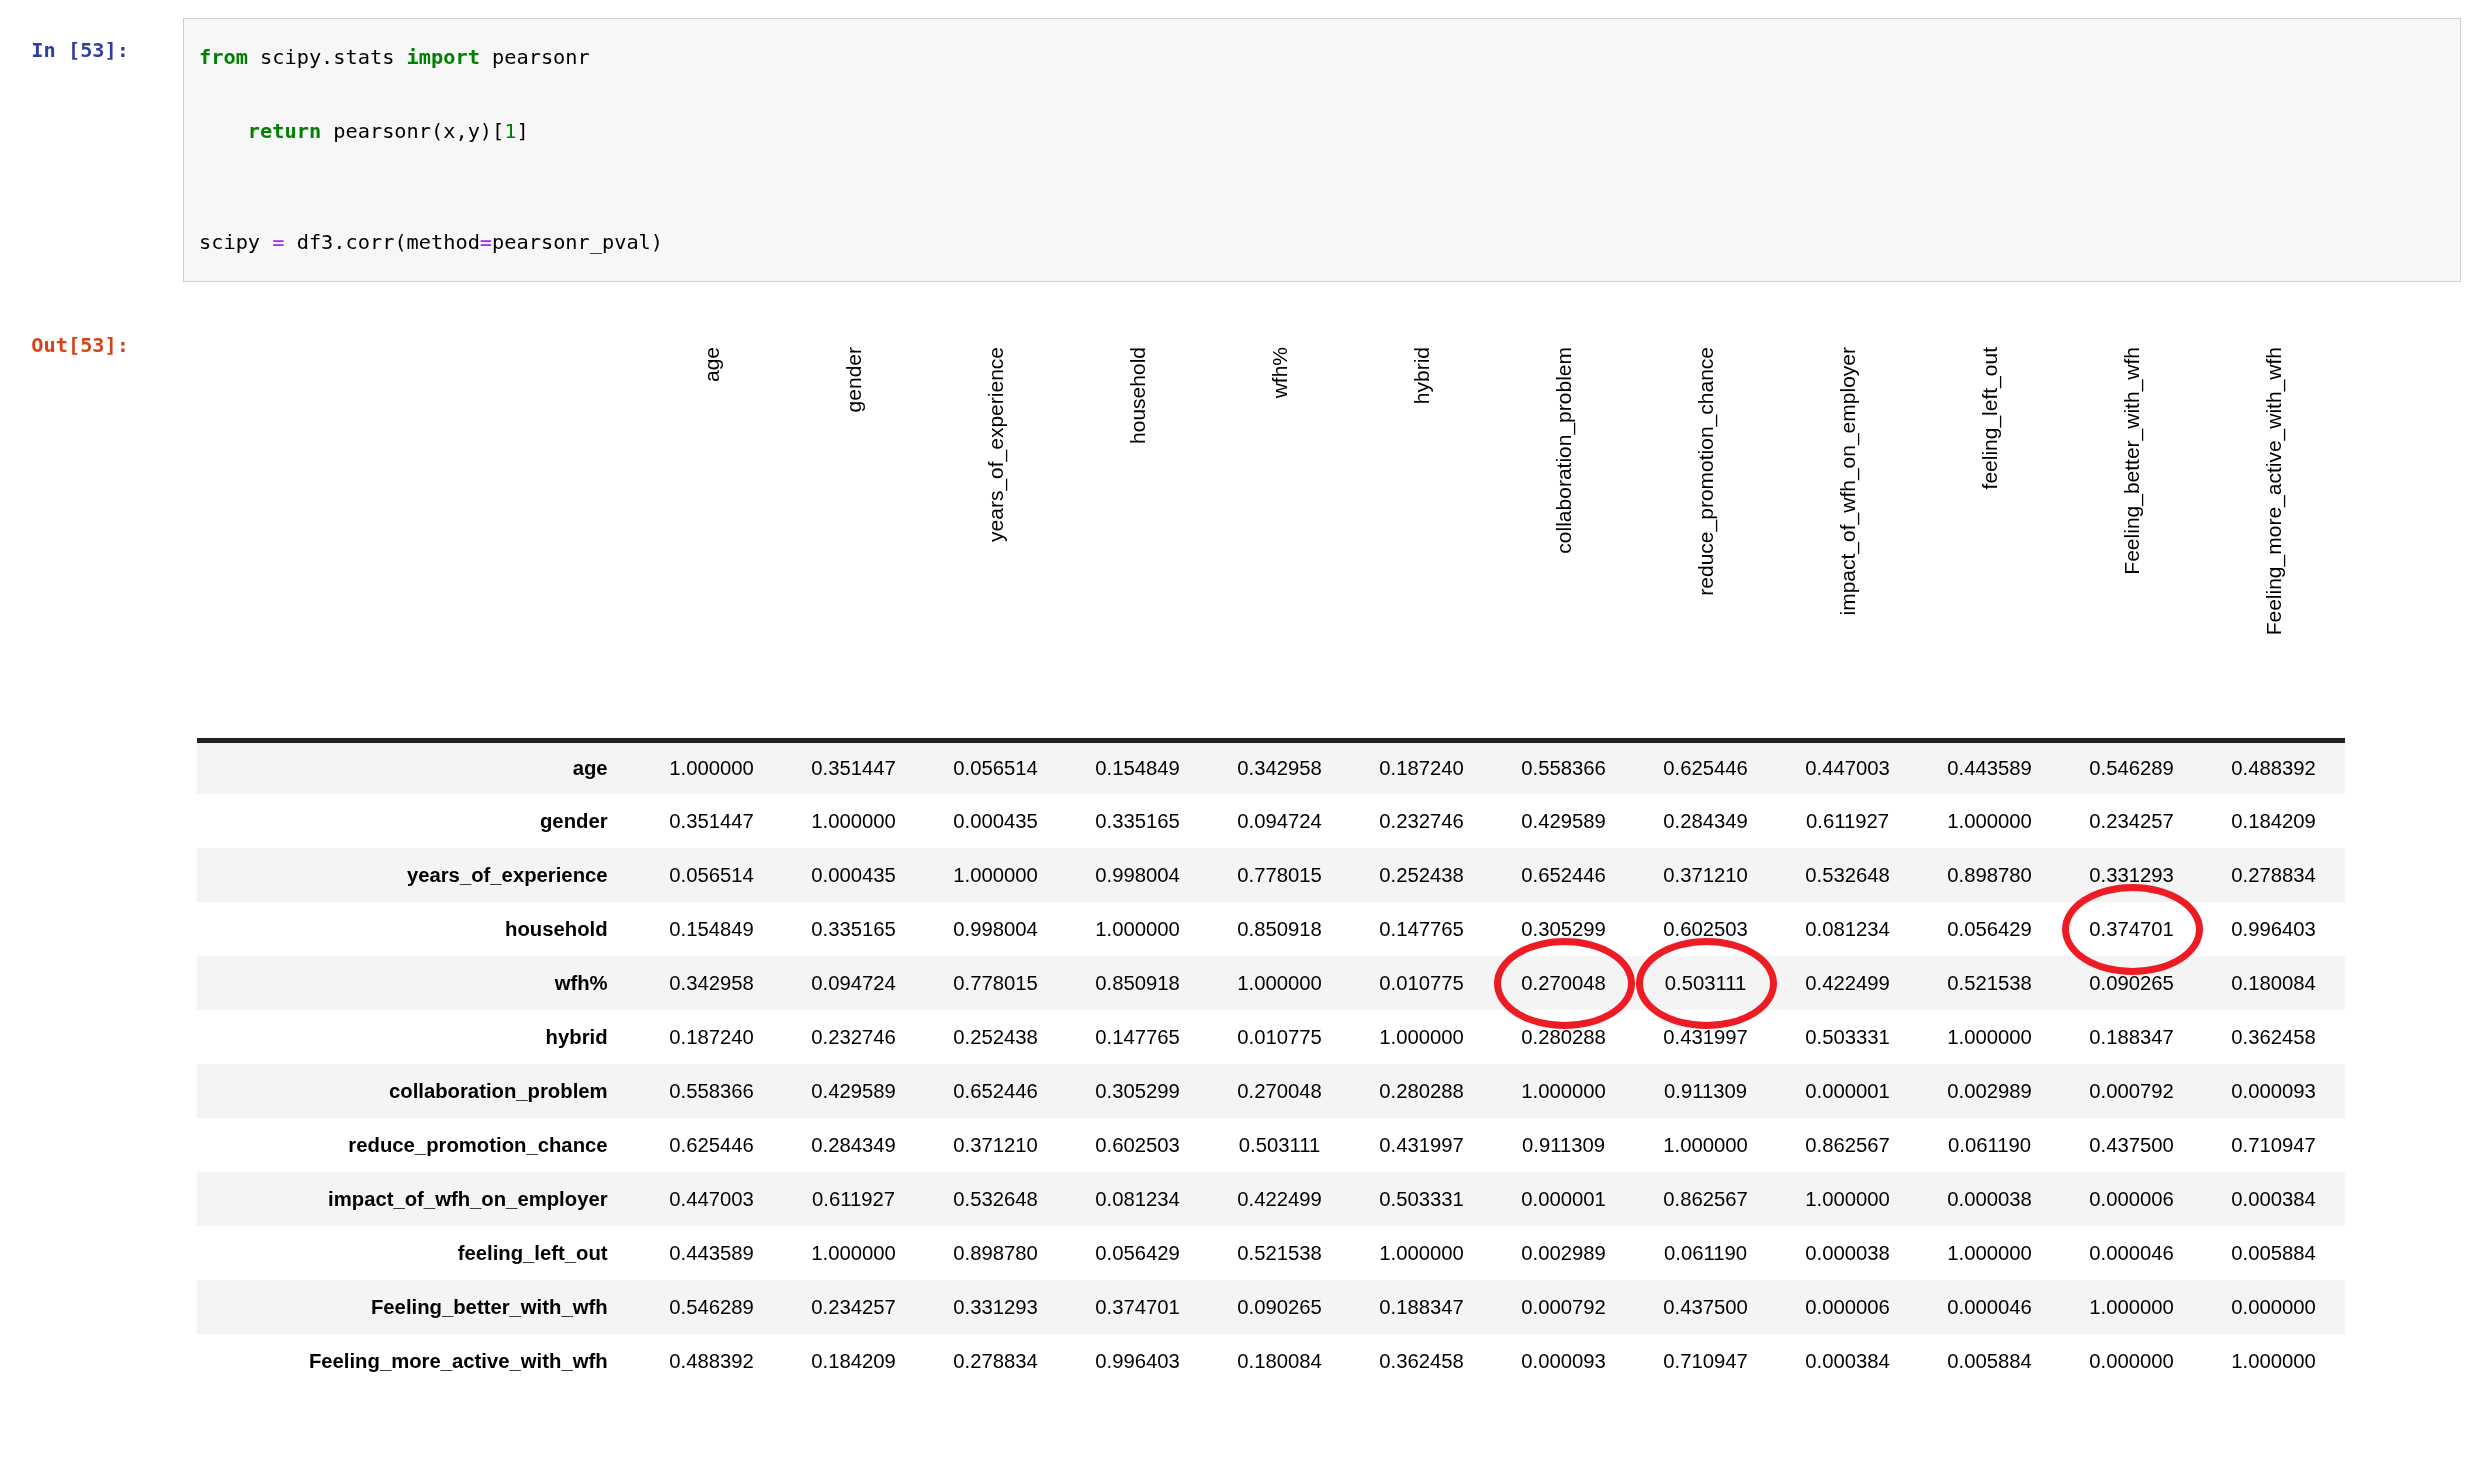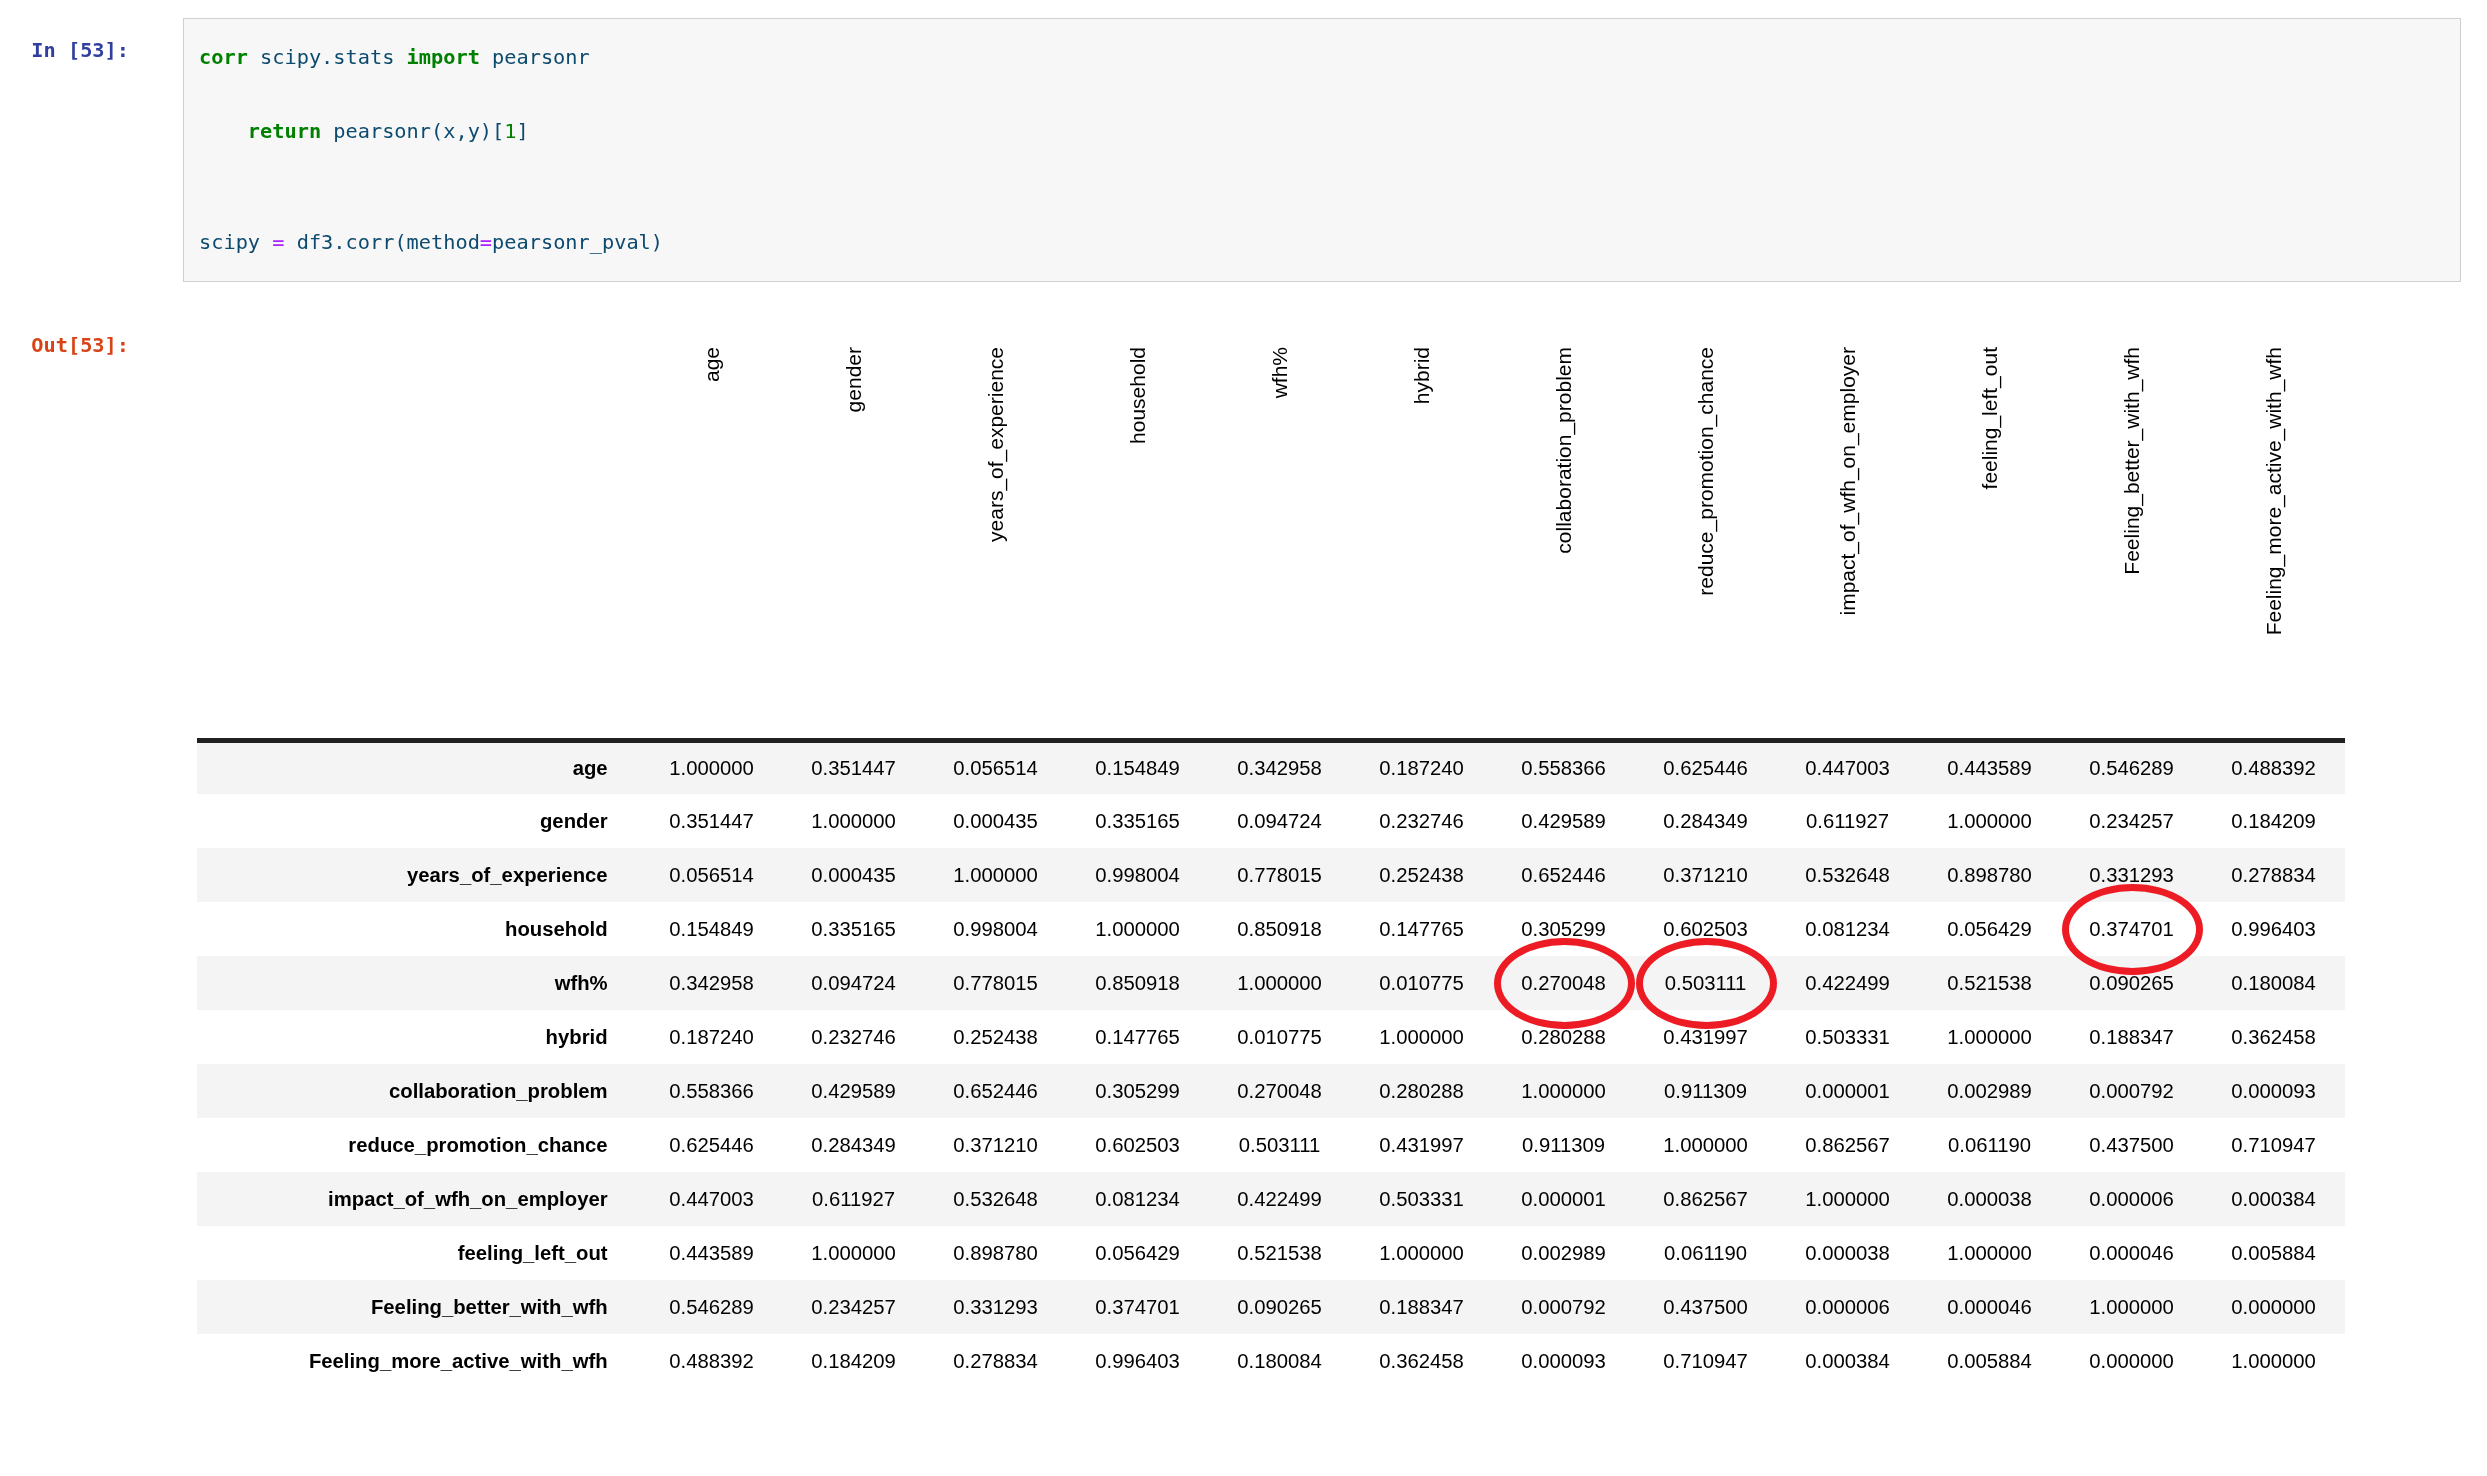--- a/index.html
+++ b/index.html
@@ -11,21 +11,21 @@
   .input-row{padding-top:17.6px;}
   .prompt-in{color:#303F9F;padding-top:20.3px;}
   .prompt-out{color:#D84315;padding-top:17px;}
   .code-box{flex:1;margin-right:26px;background:#f7f7f7;border:0.7px solid #cfcfcf;
             padding:20.3px 13.6px 20.3px 15px;box-sizing:border-box;}
   .code-line{height:37px;line-height:37px;font-size:20.3px;white-space:pre;}
   .tok-kw{color:#008000;font-weight:bold;}
   .tok-fn{color:#0000ff;}
   .tok-op{color:#AA22FF;}
   .tok-num{color:#008000;}
-  .tok-pl{color:#0c4a6e;}
+  .tok-pl{color:#000000;}
   .output-row{margin-top:34px;}
   .output-content{flex:1;}
   table.dataframe{border-collapse:collapse;margin-left:13.6px;font-family:"Liberation Sans","DejaVu Sans",sans-serif;}
   table.dataframe thead th{vertical-align:top;height:424px;box-sizing:border-box;padding:30.5px 0 0 0;
        border-bottom:5.4px solid #212121;font-weight:normal;}
   th.corner{width:444px;}
   th.colheader{width:142px;}
   th.colheader .vtext{writing-mode:vertical-rl;transform:rotate(180deg);margin:0 auto;
        font-size:21px;line-height:142px;white-space:nowrap;color:#000;}
   tbody tr{height:54px;}
@@ -38,21 +38,21 @@
        box-sizing:border-box;pointer-events:none;z-index:5;}
 </style>
 </head>
 <body>
 
 <div class="nb">
 
   <div class="row input-row">
     <div class="prompt-col prompt-in">In [53]:</div>
     <div class="code-box" id="code-box">
-        <div class="code-line"><span class="tok-kw">corr</span><span class="tok-pl"> scipy.stats </span><span class="tok-kw">import</span><span class="tok-pl"> pearsonr</span></div>
+        <div class="code-line"><span class="tok-kw">from</span><span class="tok-pl"> scipy.stats </span><span class="tok-kw">import</span><span class="tok-pl"> pearsonr</span></div>
         <div class="code-line">&nbsp;</div>
         <div class="code-line"><span class="tok-pl">    </span><span class="tok-kw">return</span><span class="tok-pl"> pearsonr(x,y)[</span><span class="tok-num">1</span><span class="tok-pl">]</span></div>
         <div class="code-line">&nbsp;</div>
         <div class="code-line">&nbsp;</div>
         <div class="code-line"><span class="tok-pl">scipy </span><span class="tok-op">=</span><span class="tok-pl"> df3.corr(method</span><span class="tok-op">=</span><span class="tok-pl">pearsonr_pval)</span></div>
       </div>
   </div>
 
   <div class="row output-row">
     <div class="prompt-col prompt-out">Out[53]:</div>

